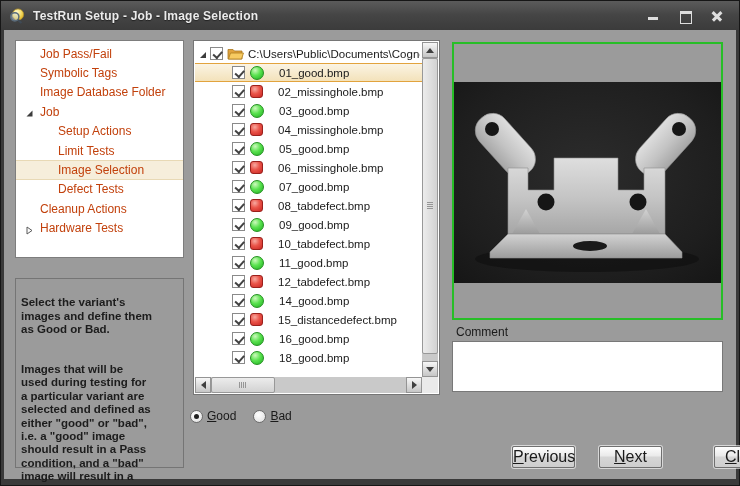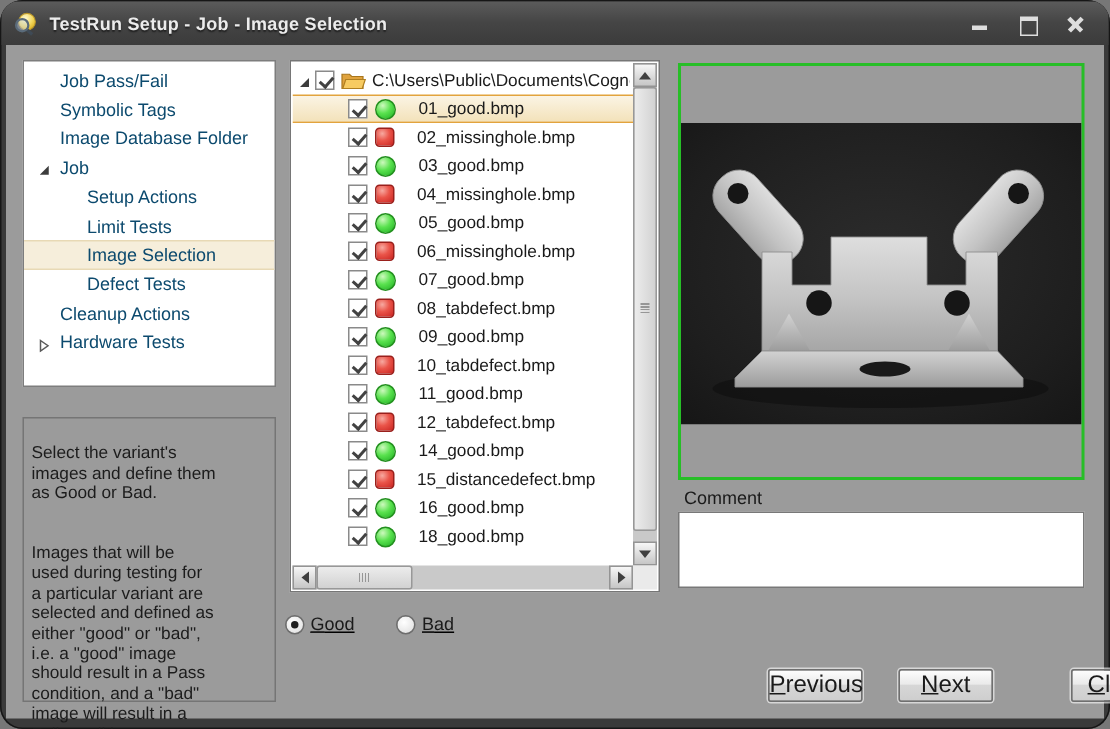--- a/index.html
+++ b/index.html
@@ -1,45 +1,45 @@
 <!DOCTYPE html>
 <html><head>
 <meta charset="utf-8">
 <style>
   html,body{margin:0;padding:0;background:#777;}
   *{box-sizing:border-box;}
   #window{position:relative;width:740px;height:486px;background:#3a3a3a;
-    font-family:"Liberation Sans",sans-serif;box-shadow:inset 0 0 0 1px #161616;overflow:hidden;border-radius:15px;}
+    font-family:"Liberation Sans",sans-serif;box-shadow:inset 0 0 0 1px #161616;overflow:hidden;}
   
   #titlebar{position:absolute;left:1px;top:1px;right:1px;height:29px;
     background:linear-gradient(#5b5b5b,#454545 48%,#3b3b3b);display:flex;align-items:center;}
   #title-icon{margin-left:8px;width:16px;height:16px;flex:0 0 auto;}
   #title-text{margin-left:8px;color:#ececec;font-size:12px;font-weight:700;letter-spacing:.2px;
     text-shadow:0 1px 1px #222;}
   #win-controls{margin-left:auto;display:flex;align-items:center;gap:20px;padding-right:16px;}
   .wc{width:12px;height:12px;position:relative;cursor:default;}
   .wc-min::after{content:"";position:absolute;left:1px;bottom:2px;width:10px;height:3px;background:#dedede;}
   .wc-max::after{content:"";position:absolute;left:1px;top:1px;width:10px;height:9px;
     border:1px solid #dedede;border-top:3px solid #dedede;}
   .wc-close::before,.wc-close::after{content:"";position:absolute;left:0;top:5px;width:12px;height:2.5px;background:#dedede;}
   .wc-close::before{transform:rotate(45deg);}
   .wc-close::after{transform:rotate(-45deg);}
   
   #client{position:absolute;left:4px;top:30px;right:4px;bottom:7px;background:#9b9b9b;}
   
   #sidebar{position:absolute;left:11px;top:10px;width:169px;height:218px;background:#fff;
     border:1px solid #7d7d7d;padding-top:3px;overflow:hidden;}
-  .nav-row{position:relative;height:19.4px;display:flex;align-items:center;font-size:12px;color:#0c4a6e;}
+  .nav-row{position:relative;height:19.4px;display:flex;align-items:center;font-size:12px;color:#c2410c;}
   .nav-row.lvl0{padding-left:24px;}
   .nav-row.lvl1{padding-left:42px;}
   .nav-row .expander{position:absolute;left:9px;top:5px;width:9px;height:9px;}
   .nav-selected{background:#f6eedb;border-top:1px solid #e8d9b5;border-bottom:1px solid #e8d9b5;}
   
   #descbox{position:absolute;left:11px;top:248px;width:169px;height:190px;border:1px solid #757575;
-    padding:4px 5px;font-size:11.5px;line-height:13.4px;color:#1c1c1c;white-space:pre-line;}
+    padding:4px 5px;font-size:11.5px;line-height:13.4px;color:#1c1c1c;white-space:pre-line;font-weight:bold;}
   #descbox .para{margin:0 0 13px 0;}
   
   #listpanel{position:absolute;left:189px;top:10px;width:247px;height:355px;background:#fff;border:1px solid #767676;}
   #tree-area{position:absolute;left:1px;top:1px;right:17px;bottom:17px;overflow:hidden;background:#fff;padding-top:2px;}
   .t-row{height:19px;display:flex;align-items:center;font-size:11.5px;color:#1a1a1a;position:relative;}
   .root-row{padding-left:3px;}
   .root-row .expander{width:10px;height:10px;flex:0 0 auto;margin-top:2px;}
   .file-row{padding-left:35px;}
   .row-selected{background:linear-gradient(#fbf4e4,#f3e2ba);border-top:1px solid #e2a33d;border-bottom:1px solid #e2a33d;}
   .cb{width:13px;height:13px;background:#fff;border:1px solid #8a8a8a;position:relative;flex:0 0 auto;margin-left:2px;}
@@ -74,21 +74,21 @@
   #hthumb::after{content:"";position:absolute;top:4px;bottom:4px;left:50%;width:7px;margin-left:-4px;
     background:repeating-linear-gradient(90deg,#969696 0 1px, transparent 1px 2px);}
   
   #preview{position:absolute;left:448px;top:12px;width:271px;height:278px;border:2px solid #27be27;background:#9b9b9b;}
   #photo{position:absolute;left:0;top:38px;width:267px;height:201px;}
   
   #comment-label{position:absolute;left:452px;top:295px;font-size:12px;color:#1a1a1a;}
   #comment-box{position:absolute;left:448px;top:311px;width:271px;height:51px;background:#fff;
     border:1px solid #787878;resize:none;font-family:"Liberation Sans",sans-serif;font-size:12px;padding:2px 4px;outline:none;}
   
-  #radios{position:absolute;left:186px;top:379px;display:flex;align-items:center;gap:28px;text-decoration:underline;}
+  #radios{position:absolute;left:186px;top:379px;display:flex;align-items:center;gap:17px;}
   .radio-group{display:flex;align-items:center;gap:4px;}
   .radio{width:13px;height:13px;border-radius:50%;border:1px solid #6d6d6d;
     background:radial-gradient(circle at 40% 35%, #ffffff, #dcdcdc);position:relative;flex:0 0 auto;}
   .radio.checked::after{content:"";position:absolute;left:3px;top:3px;width:5px;height:5px;border-radius:50%;background:#1f1f1f;}
   .radio-label{font-size:12px;color:#1a1a1a;}
   
   .btn{position:absolute;top:416px;width:63px;height:22px;border:1px solid #6f6f6f;border-radius:2px;
     background:linear-gradient(#fdfdfd,#eaeaea 45%,#d6d6d6 50%,#cecece);
     box-shadow:0 0 0 1px rgba(255,255,255,.6);font-family:"Liberation Sans",sans-serif;
     font-size:16px;color:#1a1a1a;text-align:center;line-height:20px;cursor:default;margin-left:23px;}

